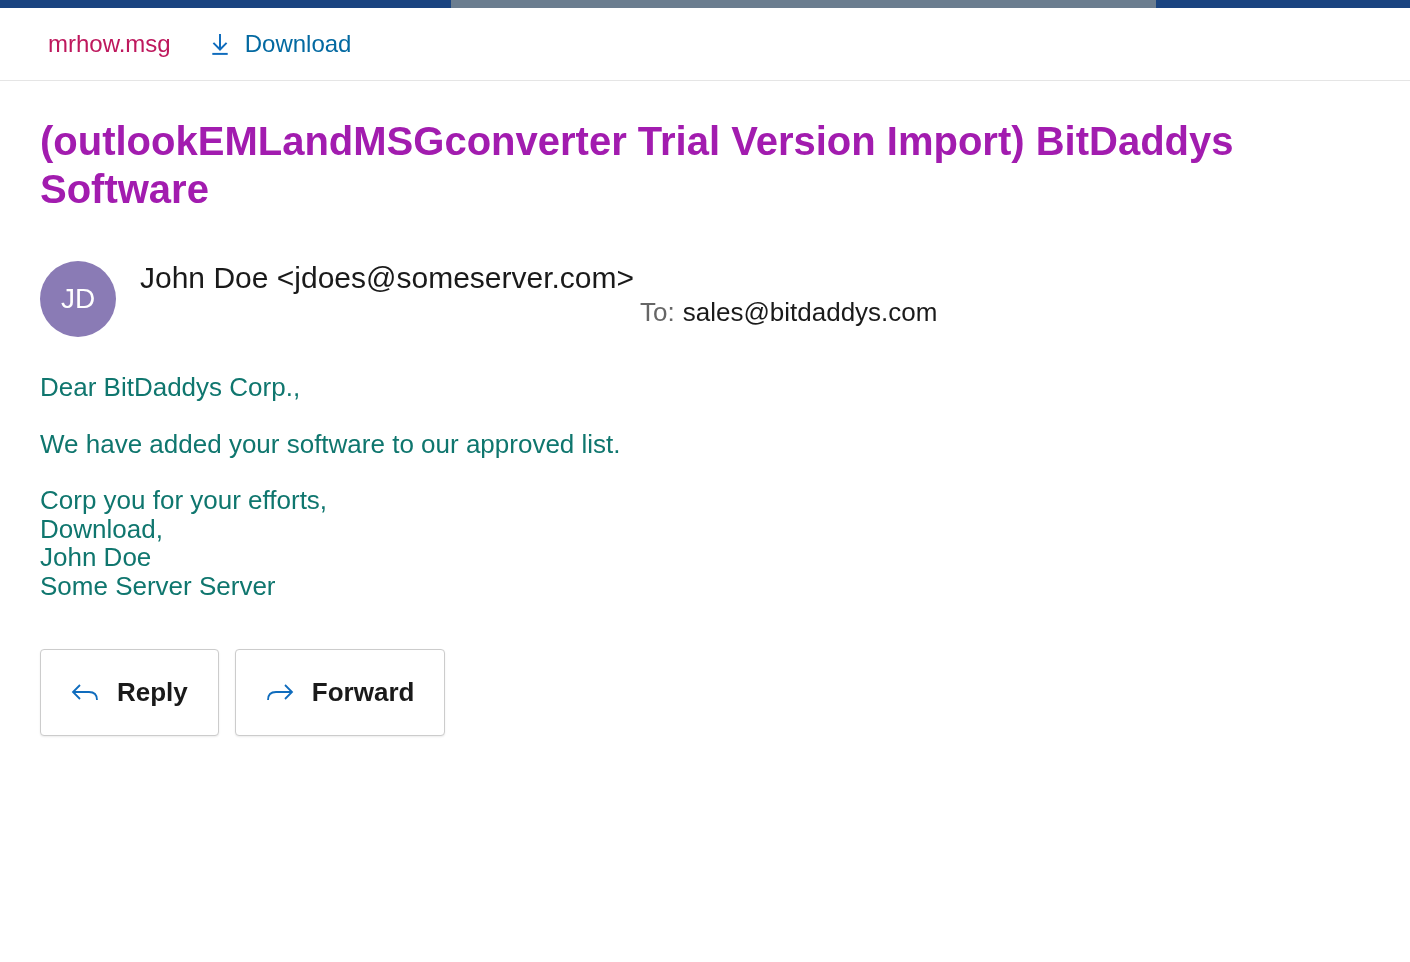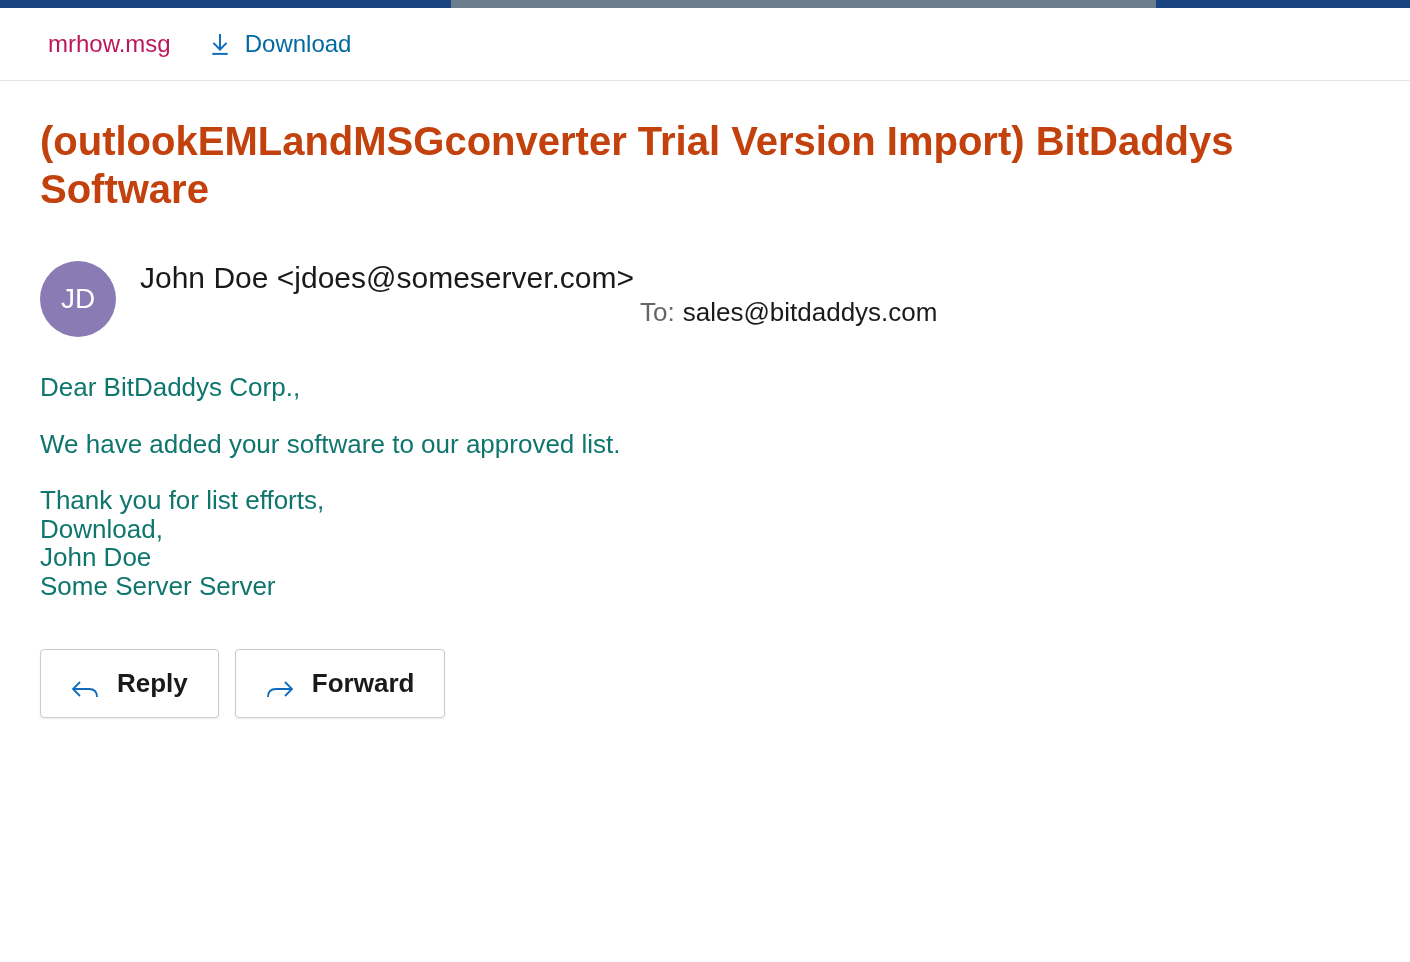--- a/index.html
+++ b/index.html
@@ -51,21 +51,21 @@
       height: 22px;
     }
     
     .content {
       padding: 36px 40px;
     }
     
     .subject {
       font-size: 40px;
       font-weight: 600;
-      color: #c2410c;
+      color: #a21caf;
       margin-bottom: 48px;
       line-height: 1.2;
     }
     
     .sender-row {
       display: flex;
       align-items: flex-start;
       gap: 24px;
       margin-bottom: 36px;
     }
@@ -121,23 +121,23 @@
       height: 28px;
     }
     
     .actions {
       display: flex;
       gap: 16px;
     }
     
     .action-btn {
       display: flex;
-      align-items: flex-end;
+      align-items: center;
       gap: 18px;
-      padding: 18px 30px;
+      padding: 27px 30px;
       border: 1px solid #ccc;
       border-radius: 4px;
       background: #fff;
       font-size: 26px;
       font-weight: 600;
       color: #1a1a1a;
       cursor: pointer;
       box-shadow: 0 1px 2px rgba(0,0,0,0.08);
     }
     
@@ -175,21 +175,21 @@
         <span class="to-label">To:</span><span>sales@bitdaddys.com</span>
       </div>
     </div>
   </div>
 
   <div class="body" id="message-body">
       <p>Dear BitDaddys Corp.,</p>
       <div class="spacer"></div>
       <p>We have added your software to our approved list.</p>
       <div class="spacer"></div>
-      <p>Thank you for list efforts,</p>
+      <p>Corp you for your efforts,</p>
       <p>Download,</p>
       <p>John Doe</p>
       <p>Some Server Server</p>
     </div>
 
   <div class="actions">
     <button class="action-btn">
       <svg class="action-icon" viewBox="0 0 28 20" fill="none" stroke="currentColor" stroke-width="1.8">
         <polyline points="9,3 2,10 9,17"></polyline>
         <path d="M2,10 L18,10 Q26,10 26,18"></path>

